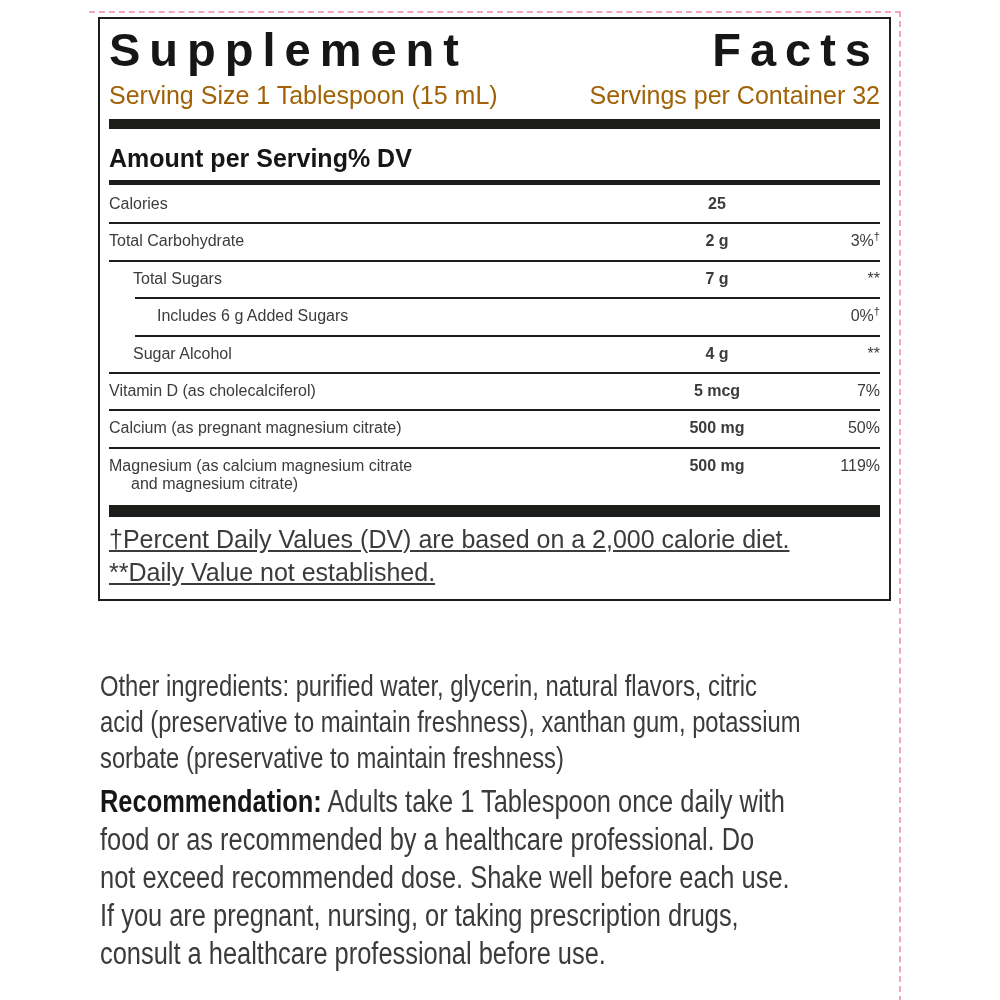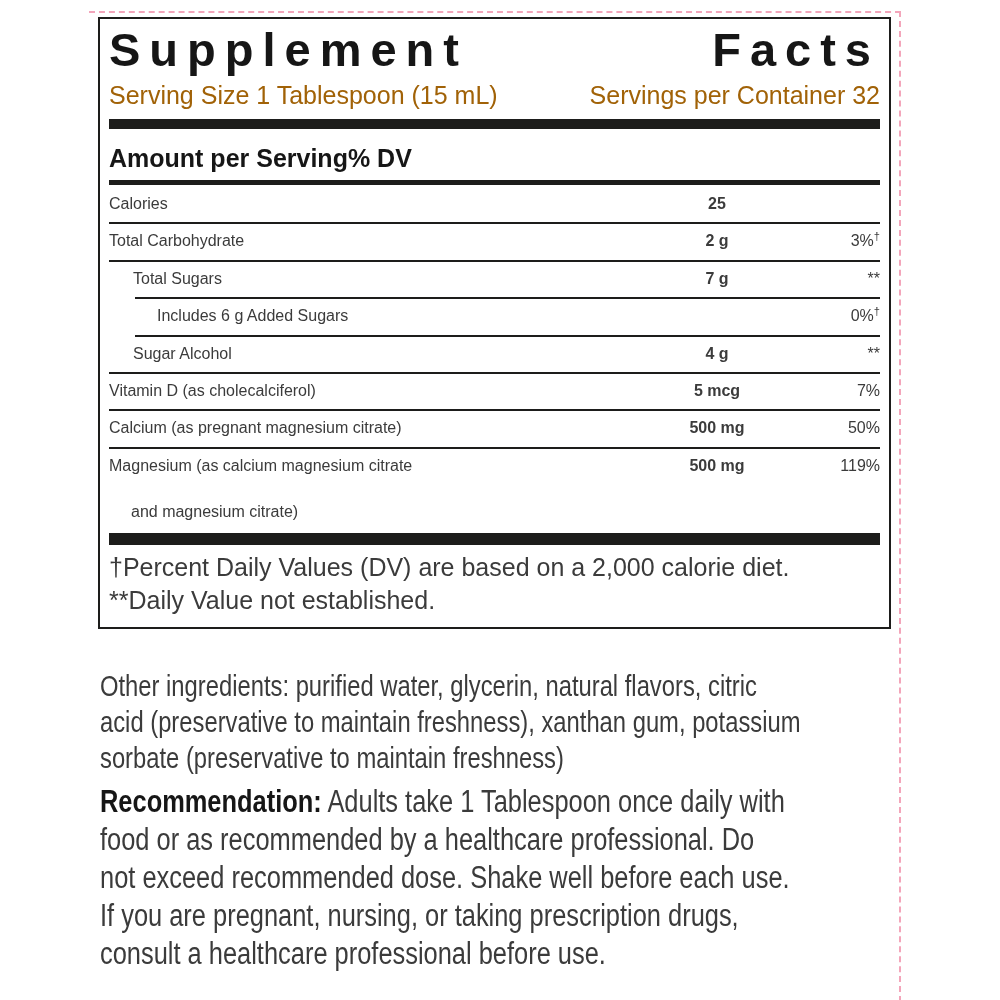--- a/index.html
+++ b/index.html
@@ -45,27 +45,28 @@
     padding:10px 0 9px 0;font-size:16px;line-height:1.15;
   }
   .frow::before{
     content:"";position:absolute;top:0;left:0;right:0;height:2px;background:#1d1d1b;
   }
   .frow.first::before{display:none;}
   .frow.rule-indent::before{left:26px;}
   .cell-name{flex:1 1 auto;color:#3b3b3b;}
   .indent-1 .cell-name{padding-left:24px;}
   .indent-2 .cell-name{padding-left:48px;}
-  .name2{padding-left:22px;margin-top:28px;}
+  .name2{padding-left:22px;}
   .cell-amt{width:150px;flex:0 0 auto;text-align:center;color:#3b3b3b;font-weight:bold;}
   .cell-dv{width:88px;flex:0 0 auto;text-align:right;color:#3b3b3b;}
   .cell-dv sup{font-size:70%;line-height:0;vertical-align:super;}
   .footnotes{
     white-space:pre;font-size:25px;line-height:33px;color:#3b3b3b;
     padding:6px 0 2px 0;
+    text-decoration:underline;
   }
   
   .para{
     position:absolute;left:100px;width:972px;
     transform:scaleX(0.82);transform-origin:left top;
     white-space:pre;color:#3b3b3b;
   }
   .para-other{top:668px;font-size:29px;line-height:36px;}
   .para-reco{top:783px;font-size:31px;line-height:38px;}
   .para-warn{top:897px;font-size:31px;line-height:38px;}

